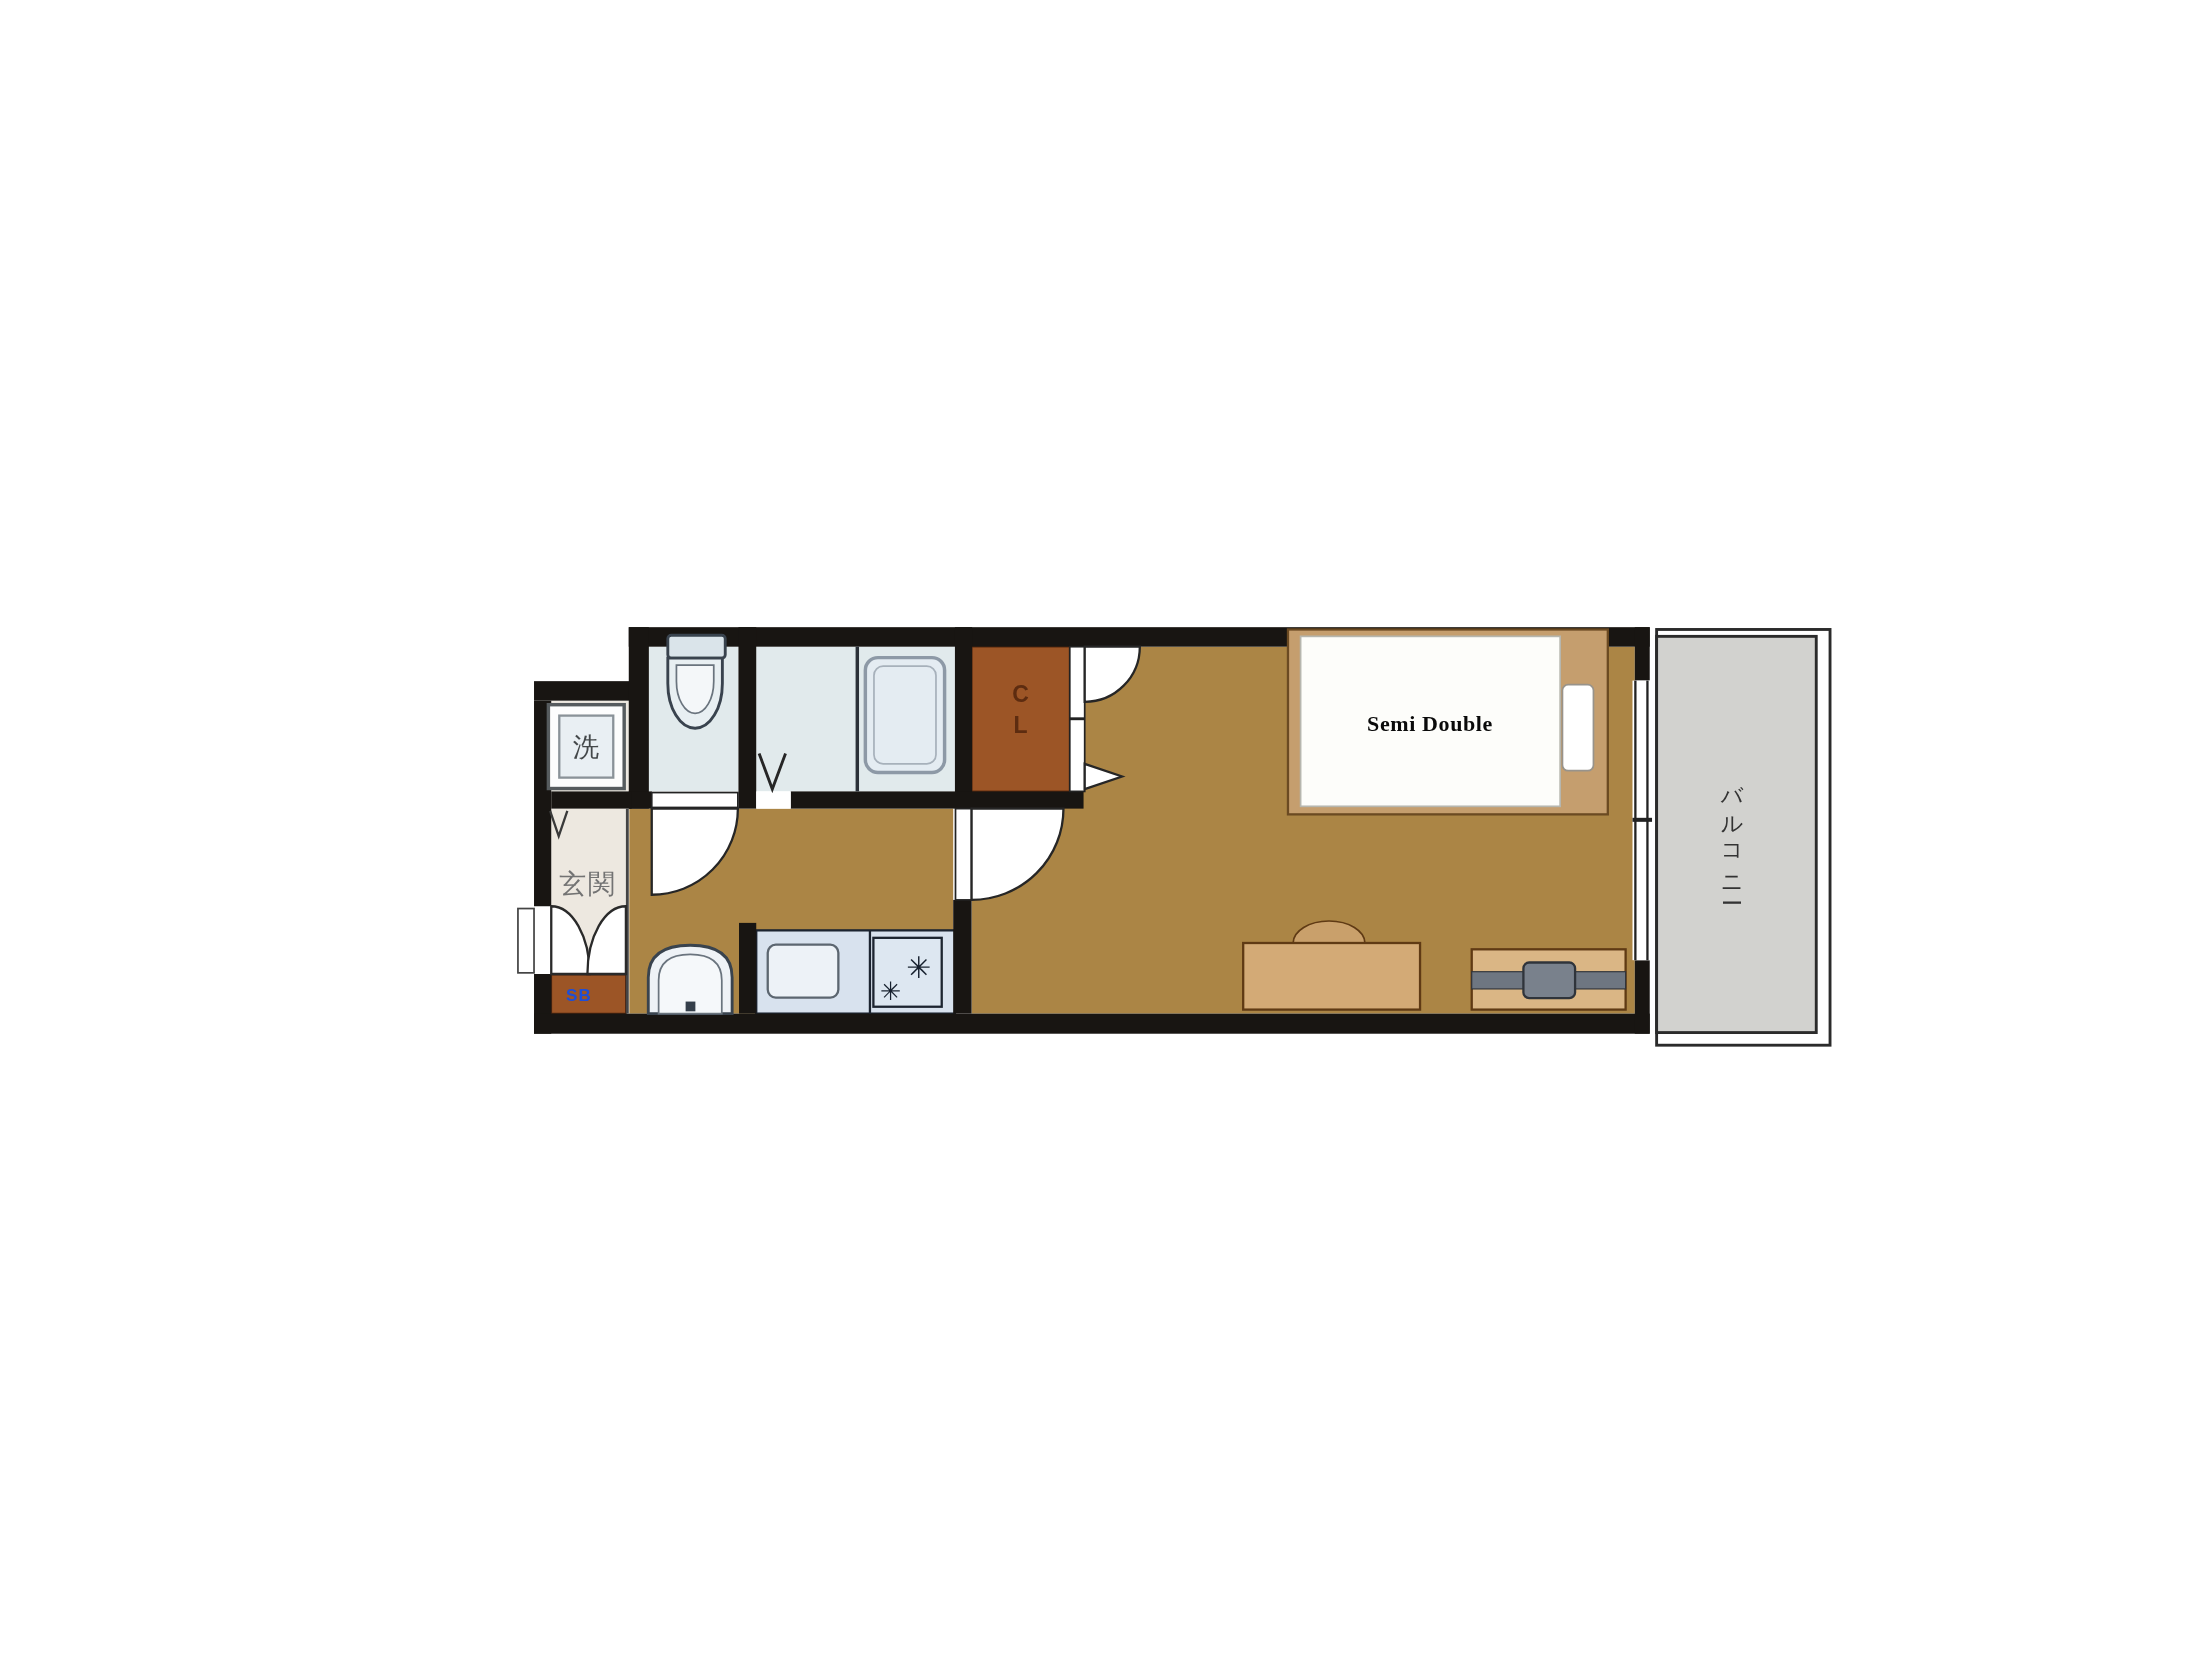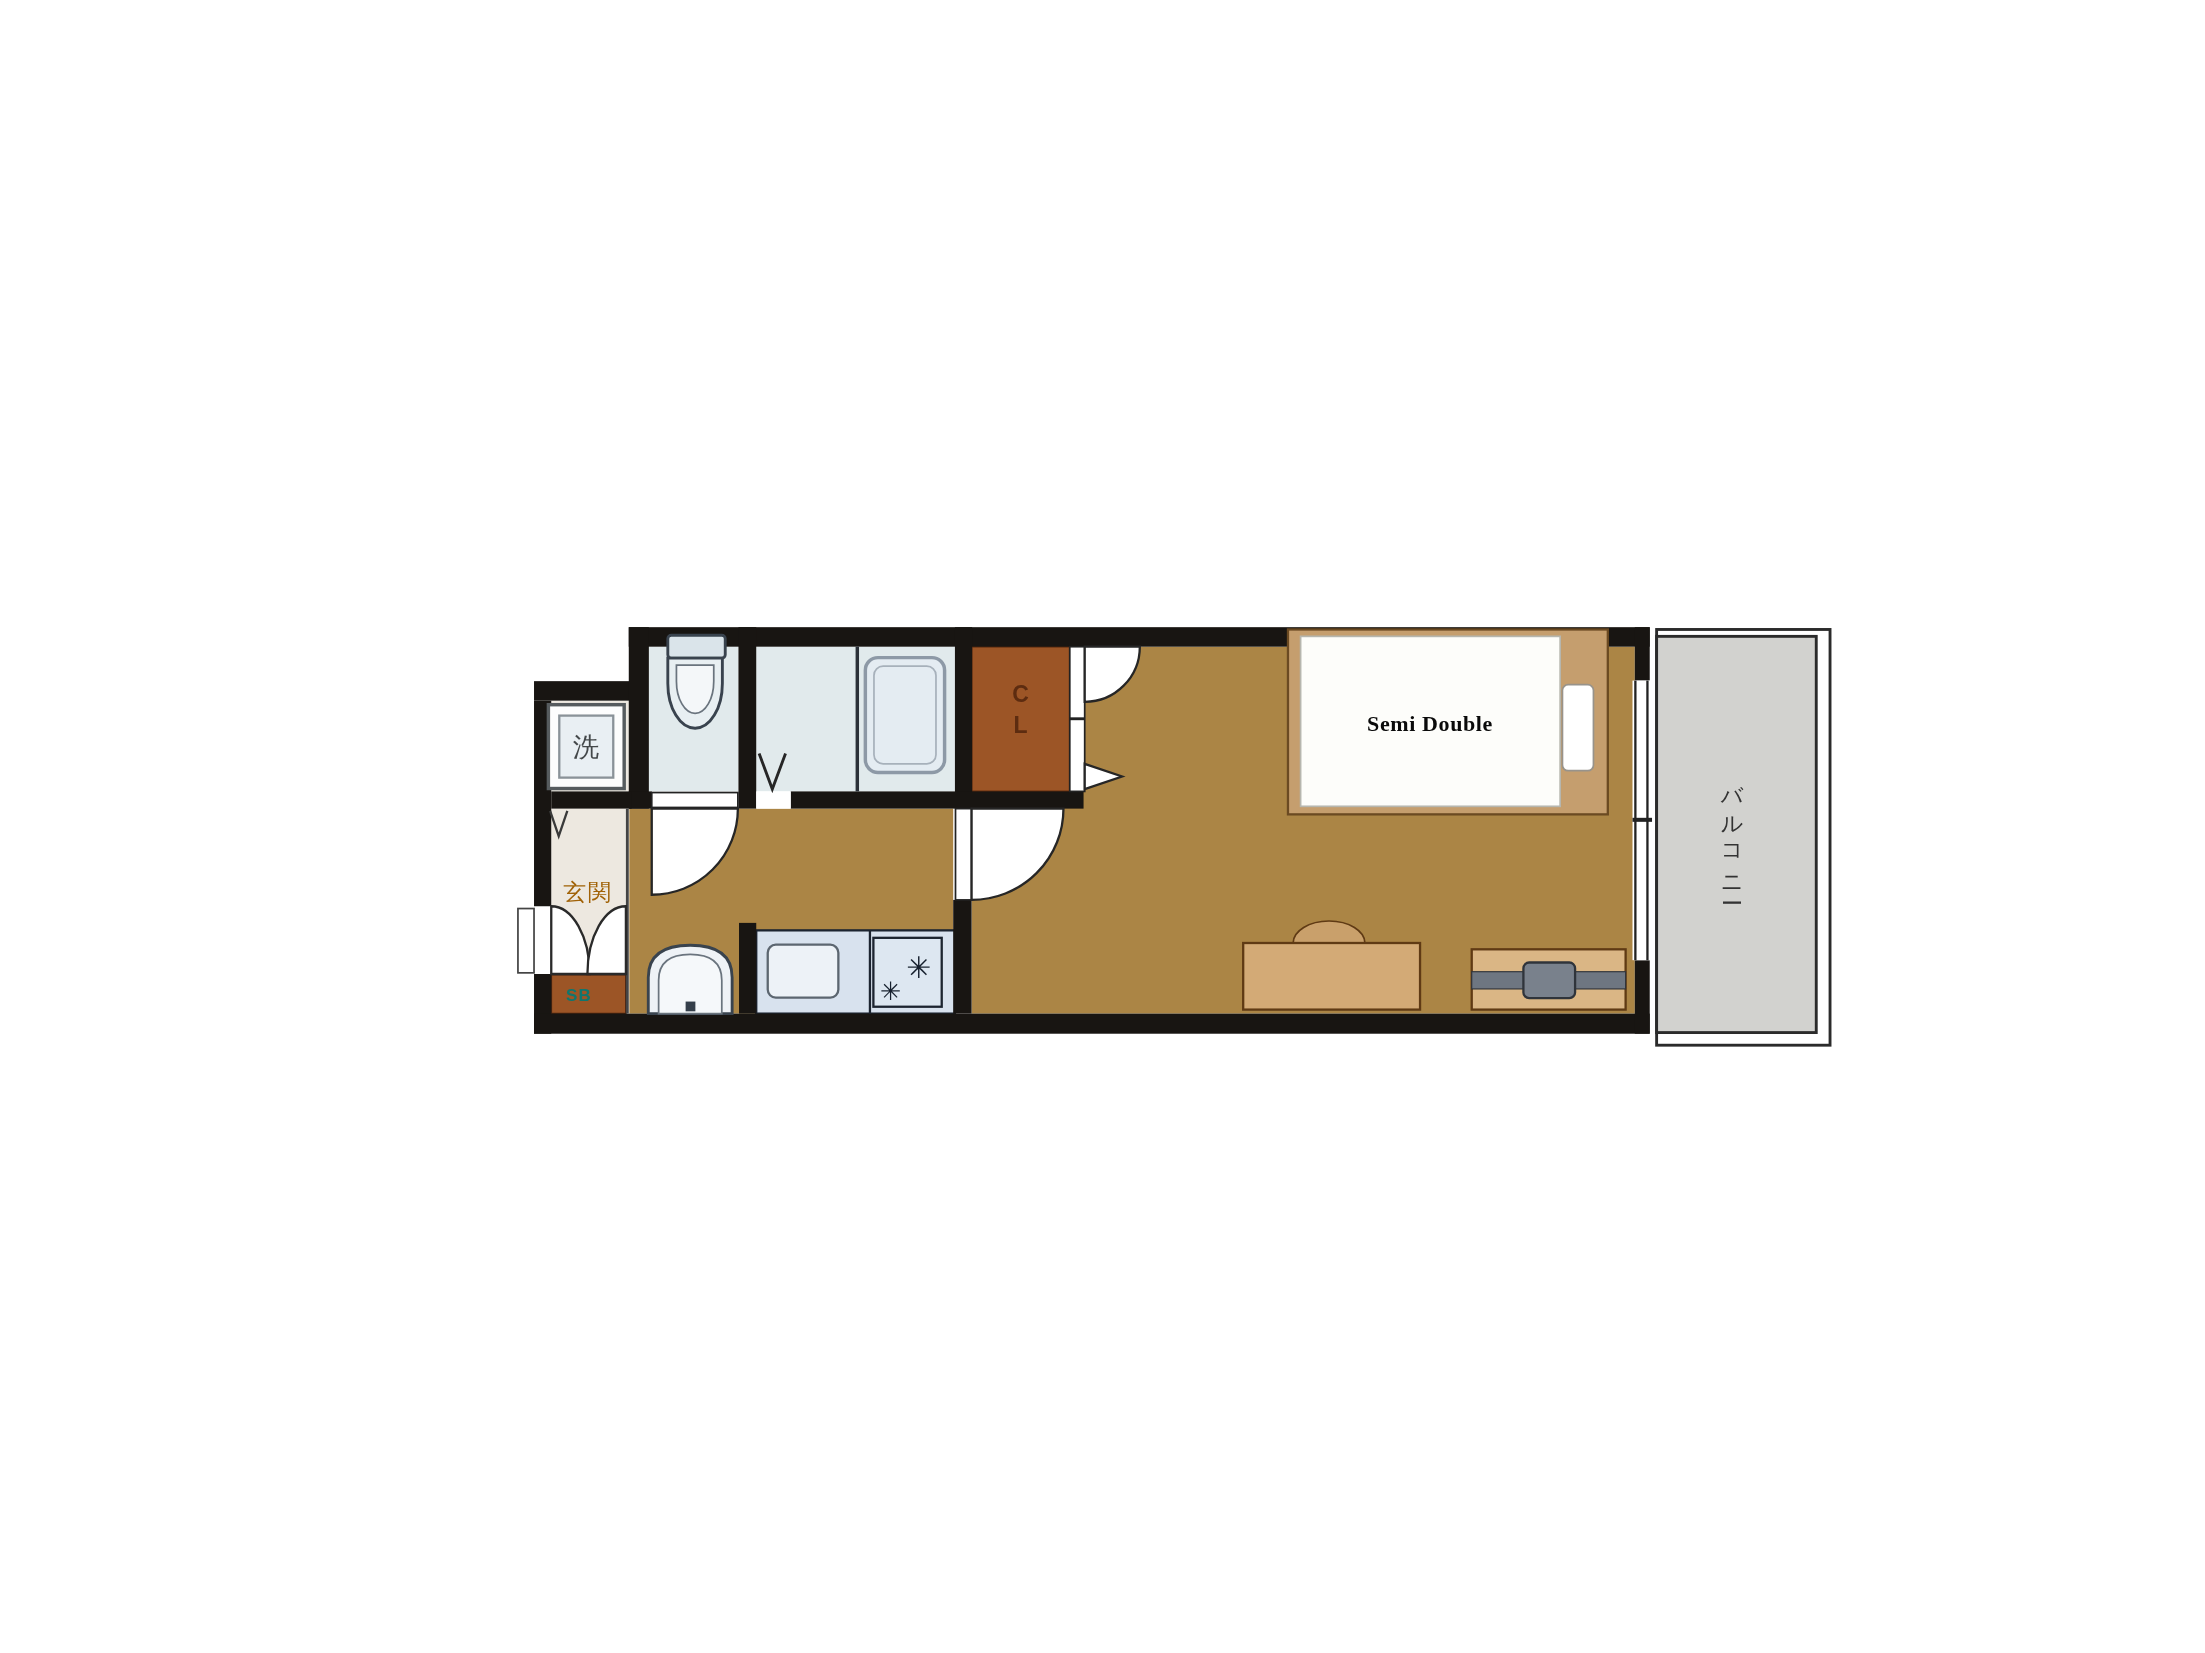--- a/index.html
+++ b/index.html
@@ -1,22 +1,22 @@
 <!DOCTYPE html>
 <html style="font-size:9.2px"><head>
 <meta charset="utf-8">
 <style>
   html,body{margin:0;padding:0;background:#ffffff;}
   .stage{position:relative;width:2205px;height:1654px;background:#ffffff;overflow:hidden;
          font-family:"Liberation Sans", sans-serif;}
   .plan-svg{position:absolute;left:0;top:0;}
   .lbl{position:absolute;transform:translate(-50%,-50%);white-space:nowrap;}
-  .lbl-genkan{font-size:23px;color:#a16207;letter-spacing:1.7px;margin-top:8px;}
+  .lbl-genkan{font-size:27px;color:#737373;letter-spacing:1.7px;}
   .lbl-washer{font-size:26.4px;color:#44484a;}
-  .lbl-sb{font-size:17px;font-weight:bold;color:#0f766e;letter-spacing:1.1px;}
+  .lbl-sb{font-size:17px;font-weight:bold;color:#1d4ed8;letter-spacing:1.1px;}
   .lbl-cl{writing-mode:vertical-rl;text-orientation:upright;font-size:23px;font-weight:bold;
           color:#5d2c10;letter-spacing:4.6px;}
   .lbl-bed{font-family:"Liberation Serif", serif;font-size:22px;font-weight:bold;color:#0a0a0a;
            letter-spacing:0.6px;}
   .lbl-balcony{writing-mode:vertical-rl;text-orientation:mixed;font-size:22px;color:#333333;
                letter-spacing:5.2px;}
 </style>
 </head>
 <body>
 

